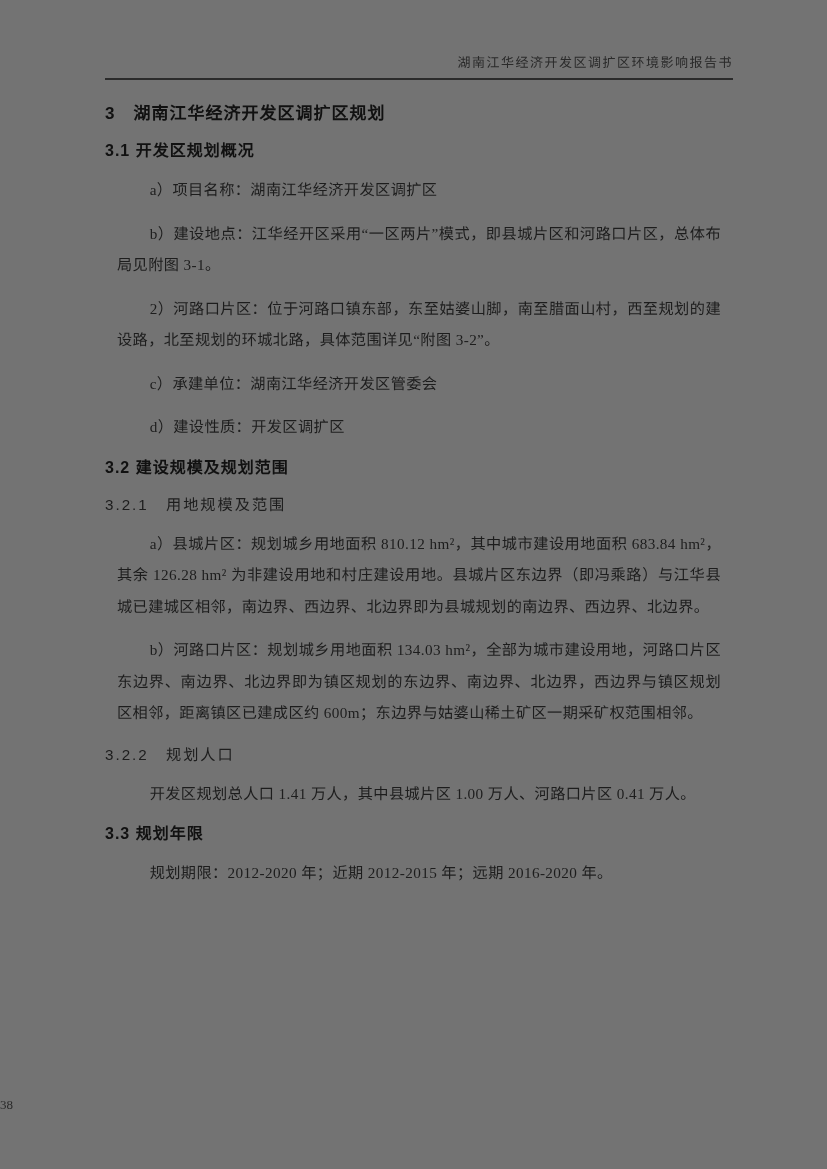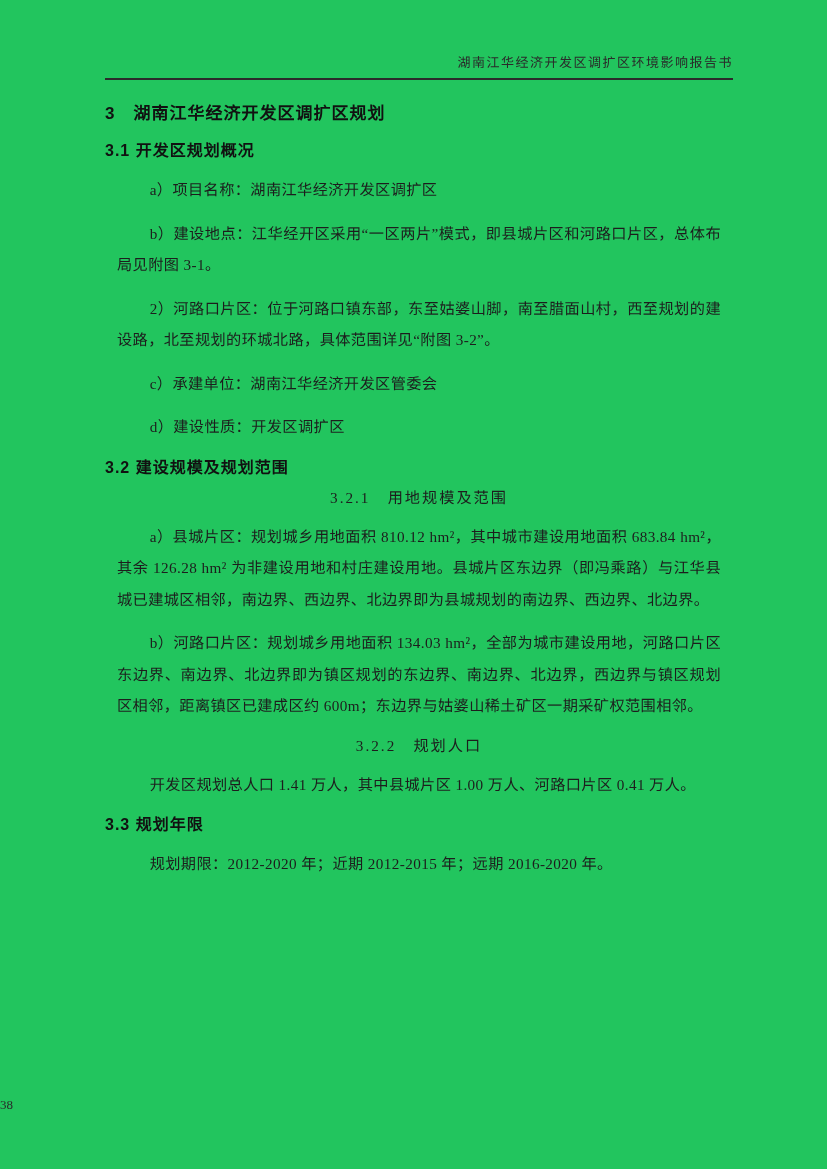--- a/index.html
+++ b/index.html
@@ -6,21 +6,21 @@
   body {
     width:827px; height:1169px;
     background:#ffffff;
     font-family:"Liberation Serif","DejaVu Serif",serif;
     color:#1d1d1d;
     -webkit-font-smoothing:antialiased;
   }
   .page {
     position:relative;
     width:827px; height:1169px;
-    background:#22c55e;
+    background:#737373;
     overflow:hidden;
   }
   .running-header {
     position:absolute;
     top:52px; left:105px; right:94px;
     text-align:right;
     font-size:13px;
     letter-spacing:1.5px;
     color:#2a2a2a;
     padding-bottom:7px;
@@ -42,28 +42,27 @@
   h2.section-heading {
     font-family:"Liberation Sans","DejaVu Sans",sans-serif;
     font-weight:bold;
     font-size:16px;
     line-height:22px;
     color:#111;
     margin:14px 0 6px 0;
     letter-spacing:1px;
   }
   h3.subsection-heading {
-    font-family:Liberation Serif, serif;
+    font-family:Liberation Sans, sans-serif;
     font-weight:normal;
     font-size:15.2px;
     line-height:23px;
     color:#1d1d1d;
-    margin:7px 0 3px 0;
+    margin:14px 0 3px 0;
     letter-spacing:2px;
-    text-align:center;
   }
   p.para {
     font-size:15.2px;
     line-height:31.5px;
     margin:12px;
     text-align:justify;
     text-indent:2.15em;
     letter-spacing:0.4px;
     word-break:break-all;
   }

